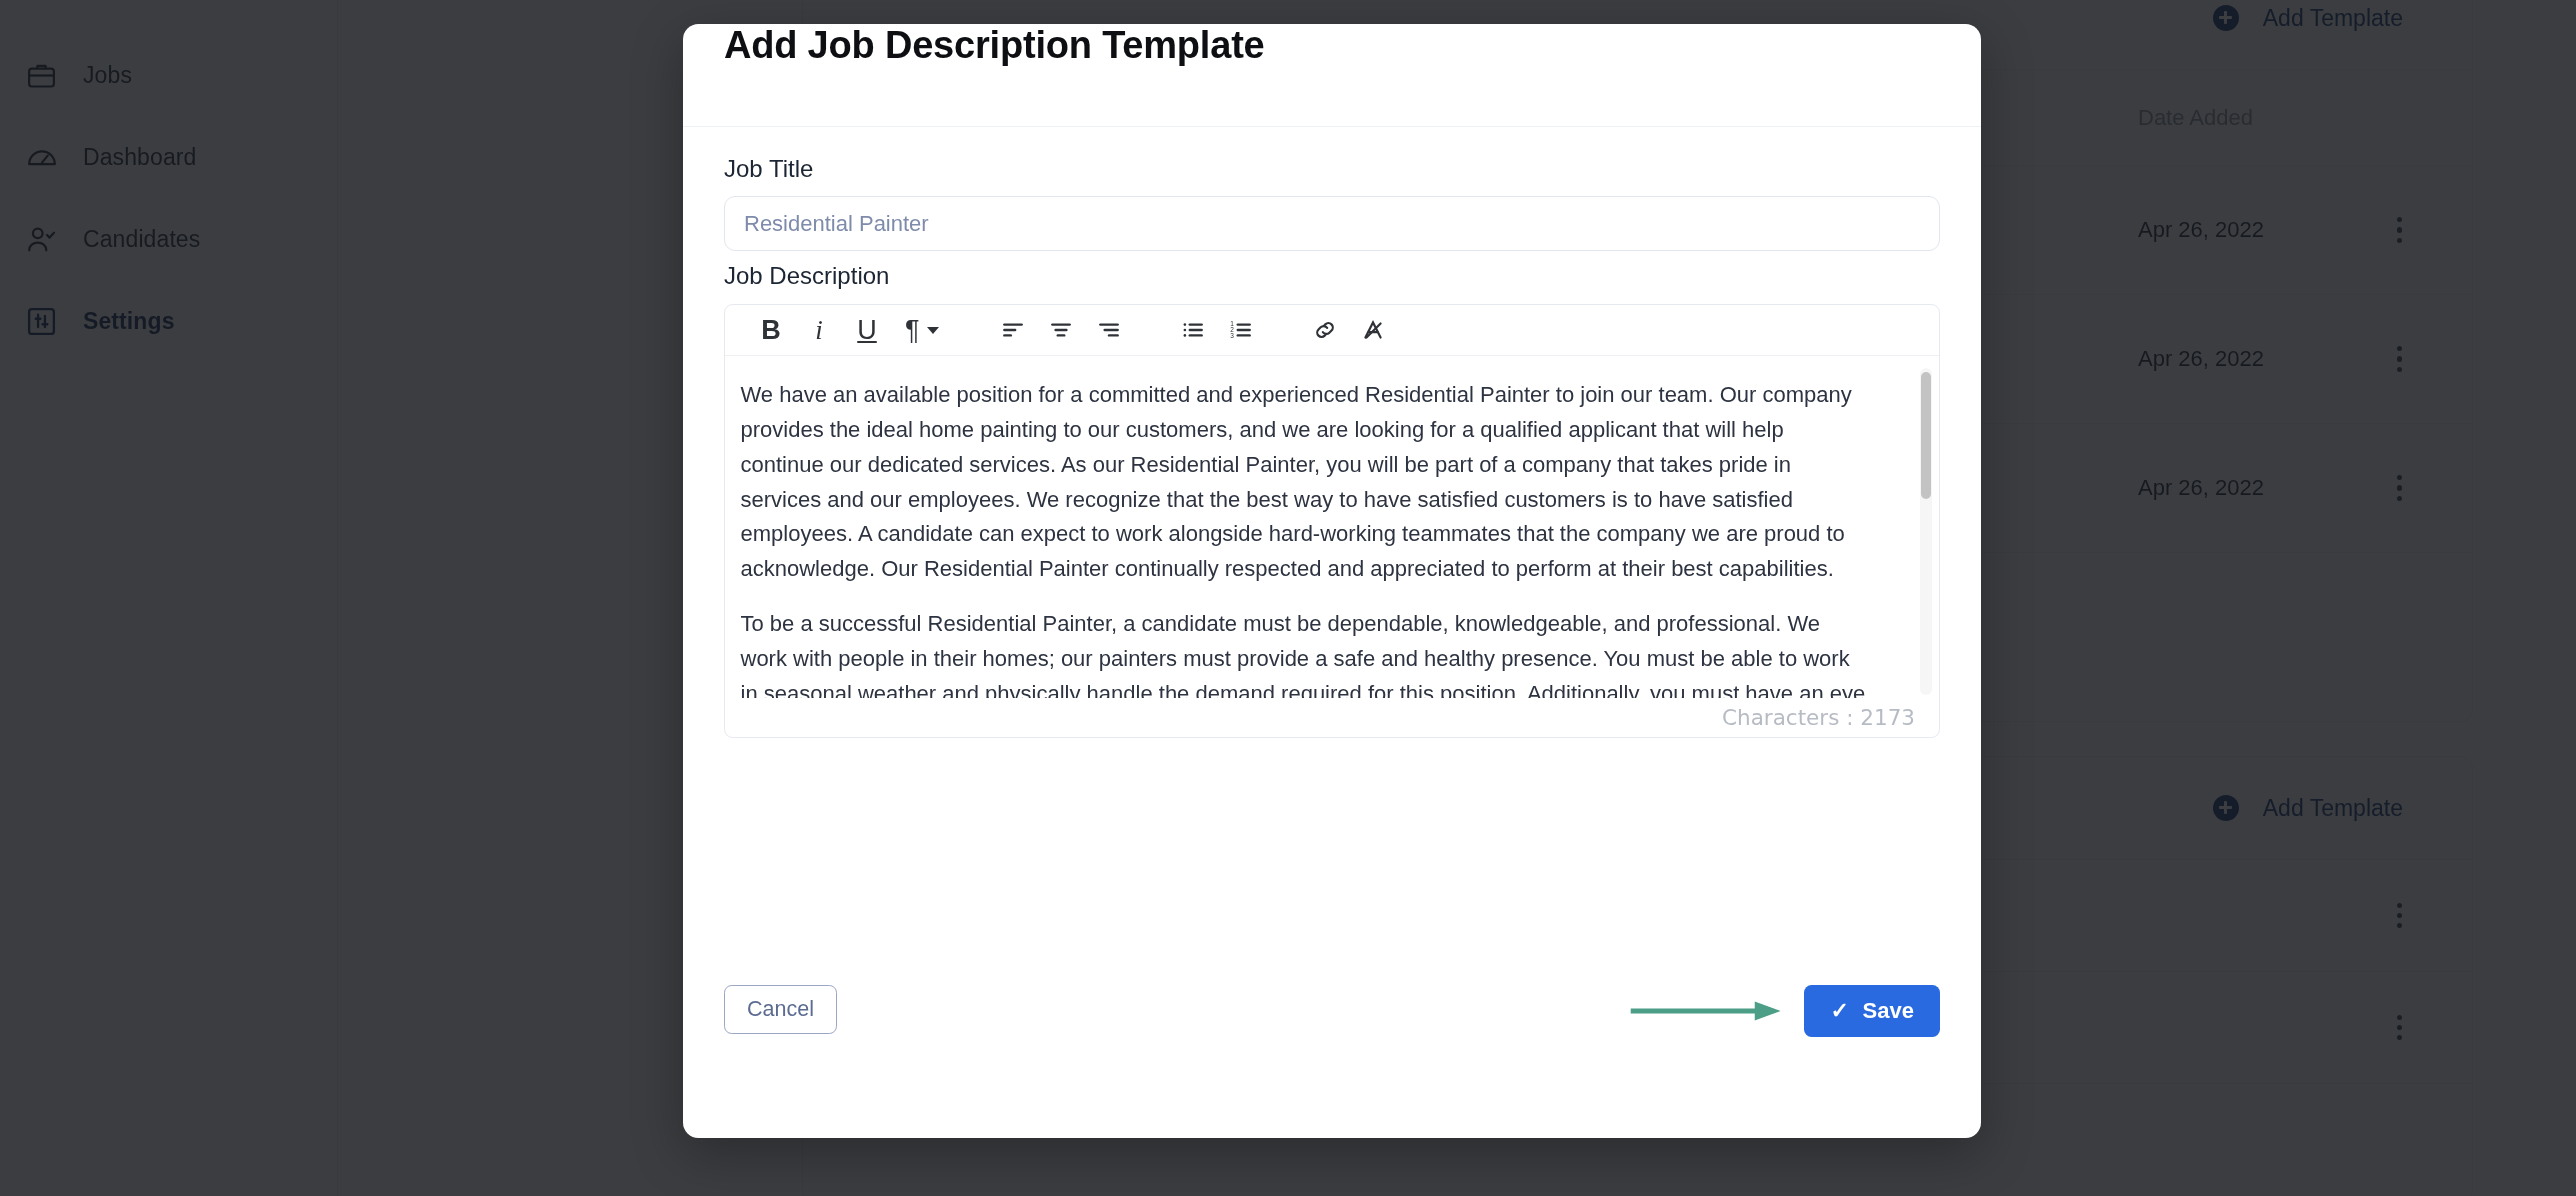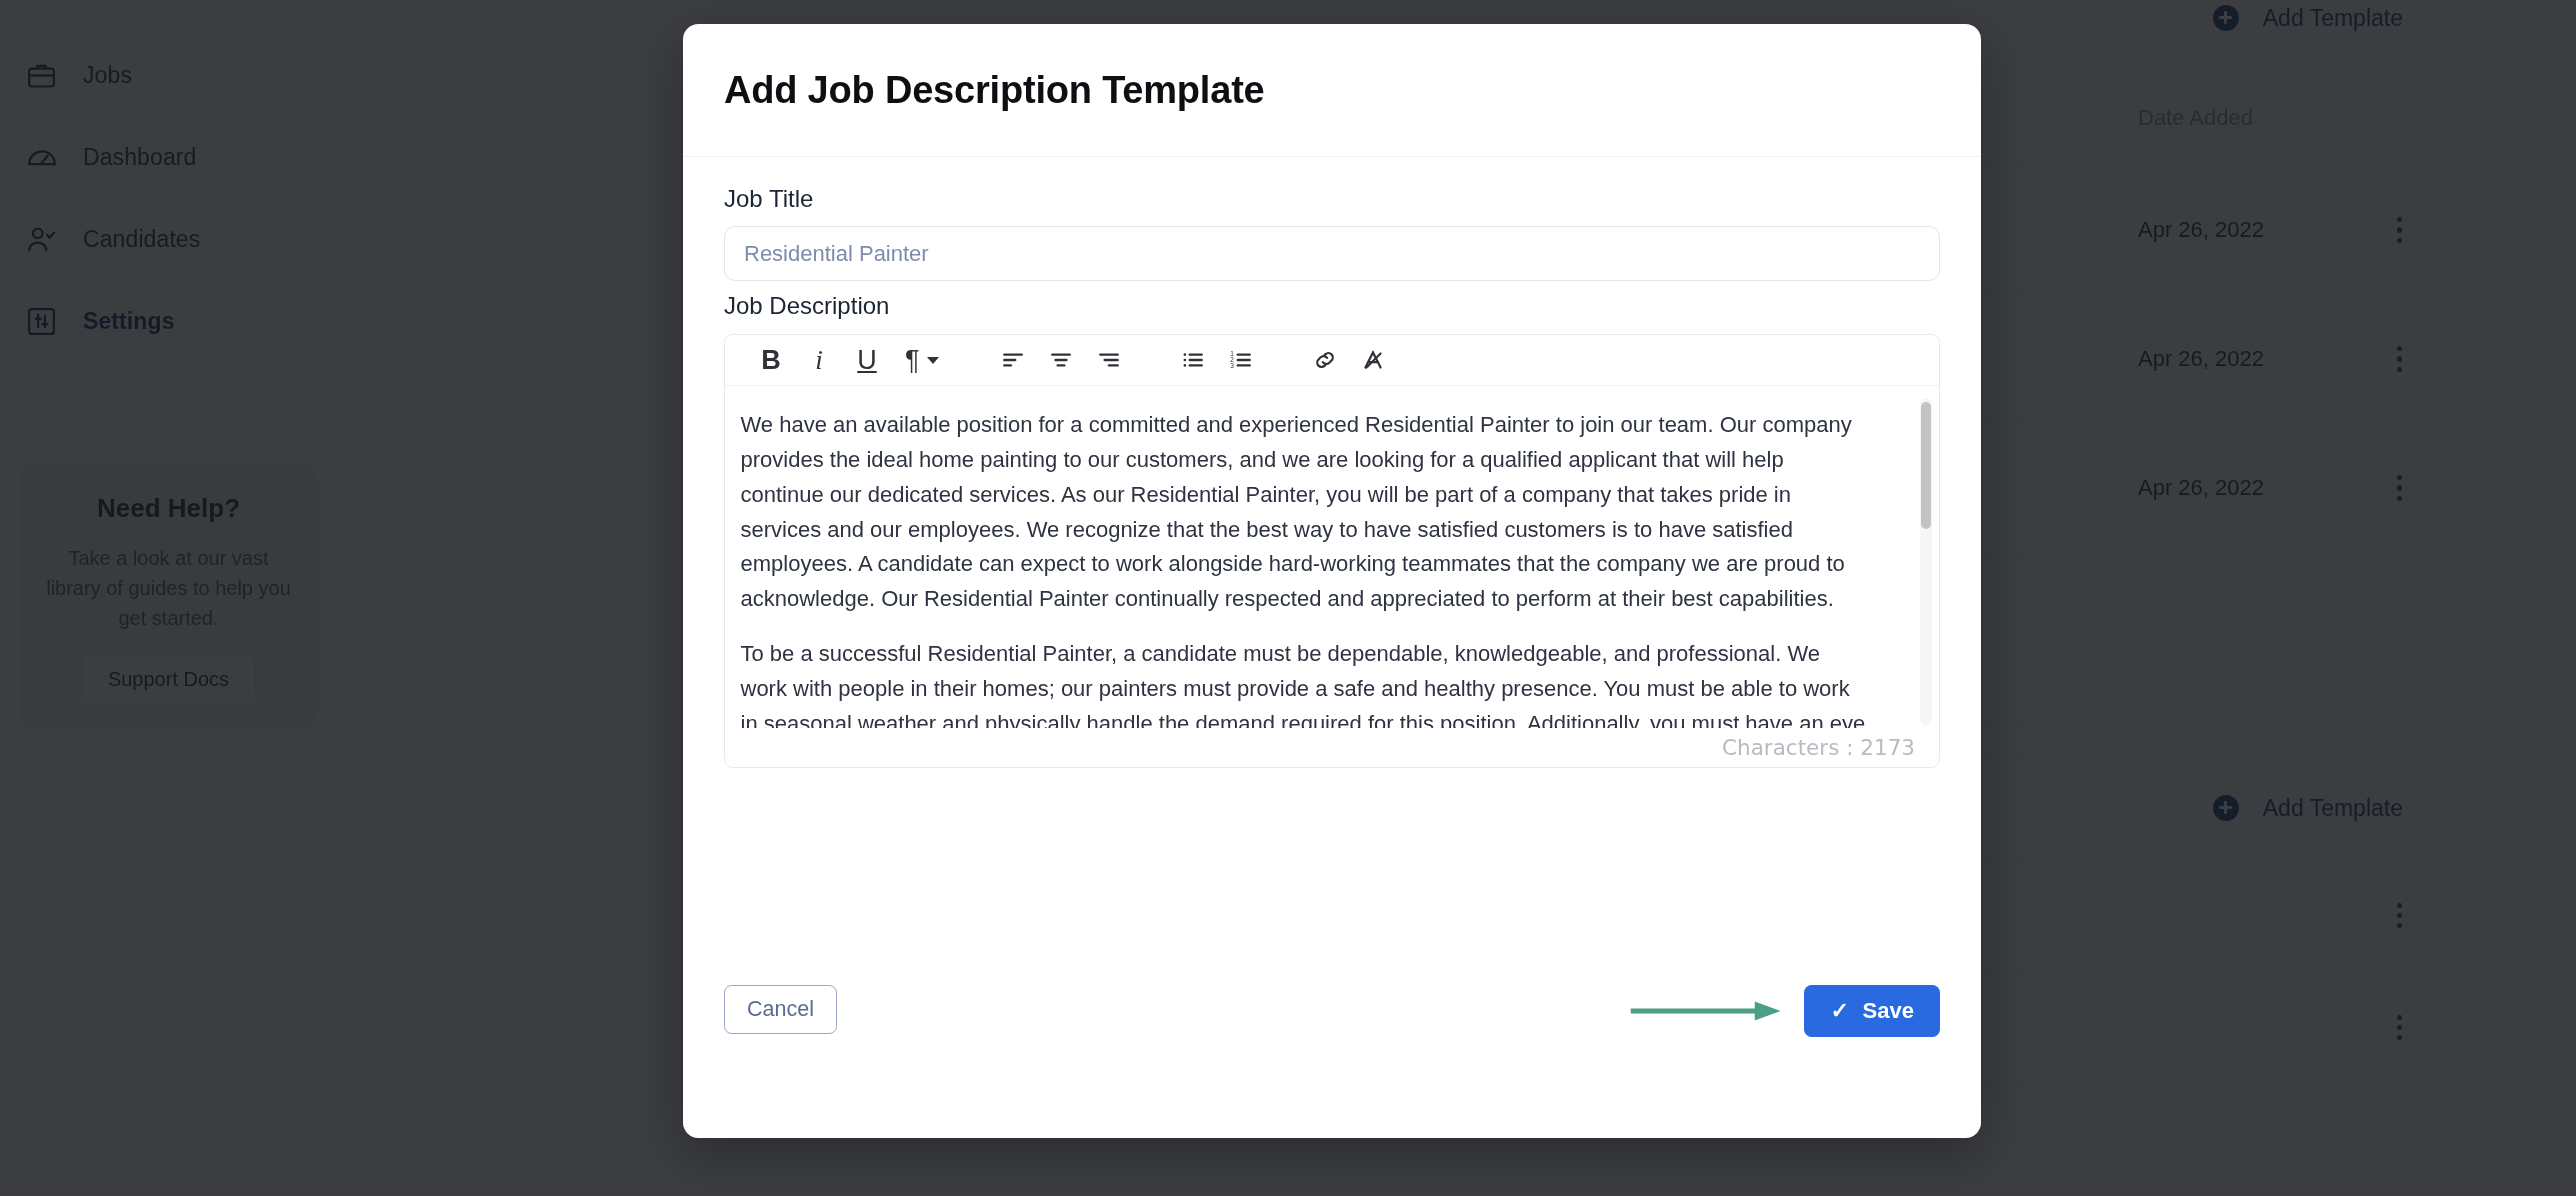--- a/index.html
+++ b/index.html
@@ -93,21 +93,21 @@
   }
 
   
   #modal {
     position: absolute; left: 683px; top: 24px; width: 1298px; height: 1114px;
     background: #ffffff; border-radius: 15.5px; z-index: 60;
     box-shadow: 0 15.5px 52px rgba(0,0,0,0.28);
     display: flex; flex-direction: column;
   }
   .modal-head {
-    height: 133px; display: flex; align-items: center;
+    height: 103px; display: flex; 
     padding: 0 41px; border-bottom: 0.9px solid #eef1f6;
   }
   .modal-title { font-size: 38px; font-weight: 700; color: #0d0f12; letter-spacing: -0.2px; }
 
   .modal-body { padding: 27.5px 41px 0; flex: 1 1 auto; }
 
   .field-label { font-size: 24px; color: #1c2533; margin-bottom: 13.7px; display: block; }
   .text-input {
     width: 100%; height: 55px; border: 0.9px solid #e2e6ee; border-radius: 11px;
     padding: 0 19px; font-size: 22px; color: #7e8bab;
@@ -227,25 +227,20 @@
               <path d="M9.5 7.2l0-.2"></path>
             <path d="M14.5 8v8"></path>
               <path d="M7.8 10h3.4"></path>
               <path d="M12.8 14h3.4"></path>
           </svg>
         </span>
         <span>Settings</span>
       </div>
     </div>
 
-    <div class="help-card">
-      <h3>Need Help?</h3>
-      <p>Take a look at our vast library of guides to help you get started.</p>
-      <button class="help-btn">Support Docs</button>
-    </div>
   </div>
 
   <div id="main">
 
     <div class="panel" style="top:-34px; height:756px;">
       <div class="panel-head">
         <div class="add-tpl">
           <span class="plus-badge"></span>
           <span>Add Template</span>
         </div>

